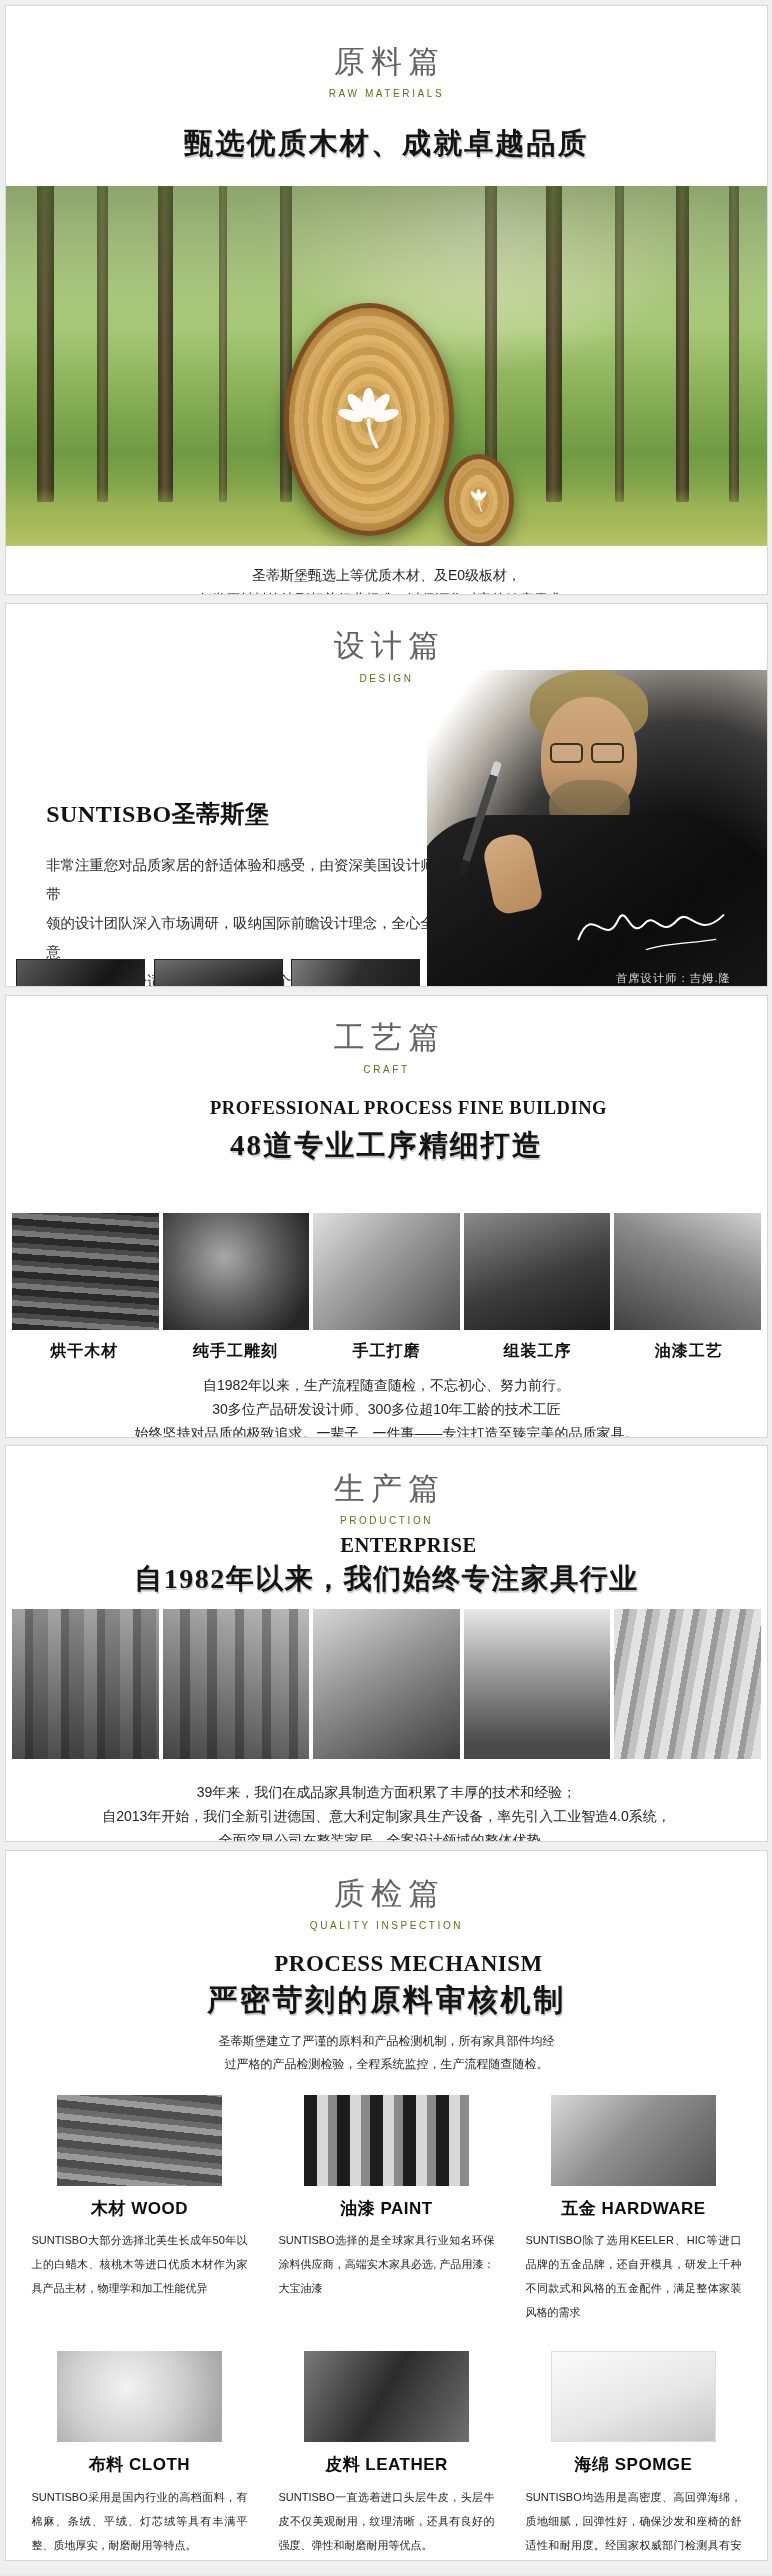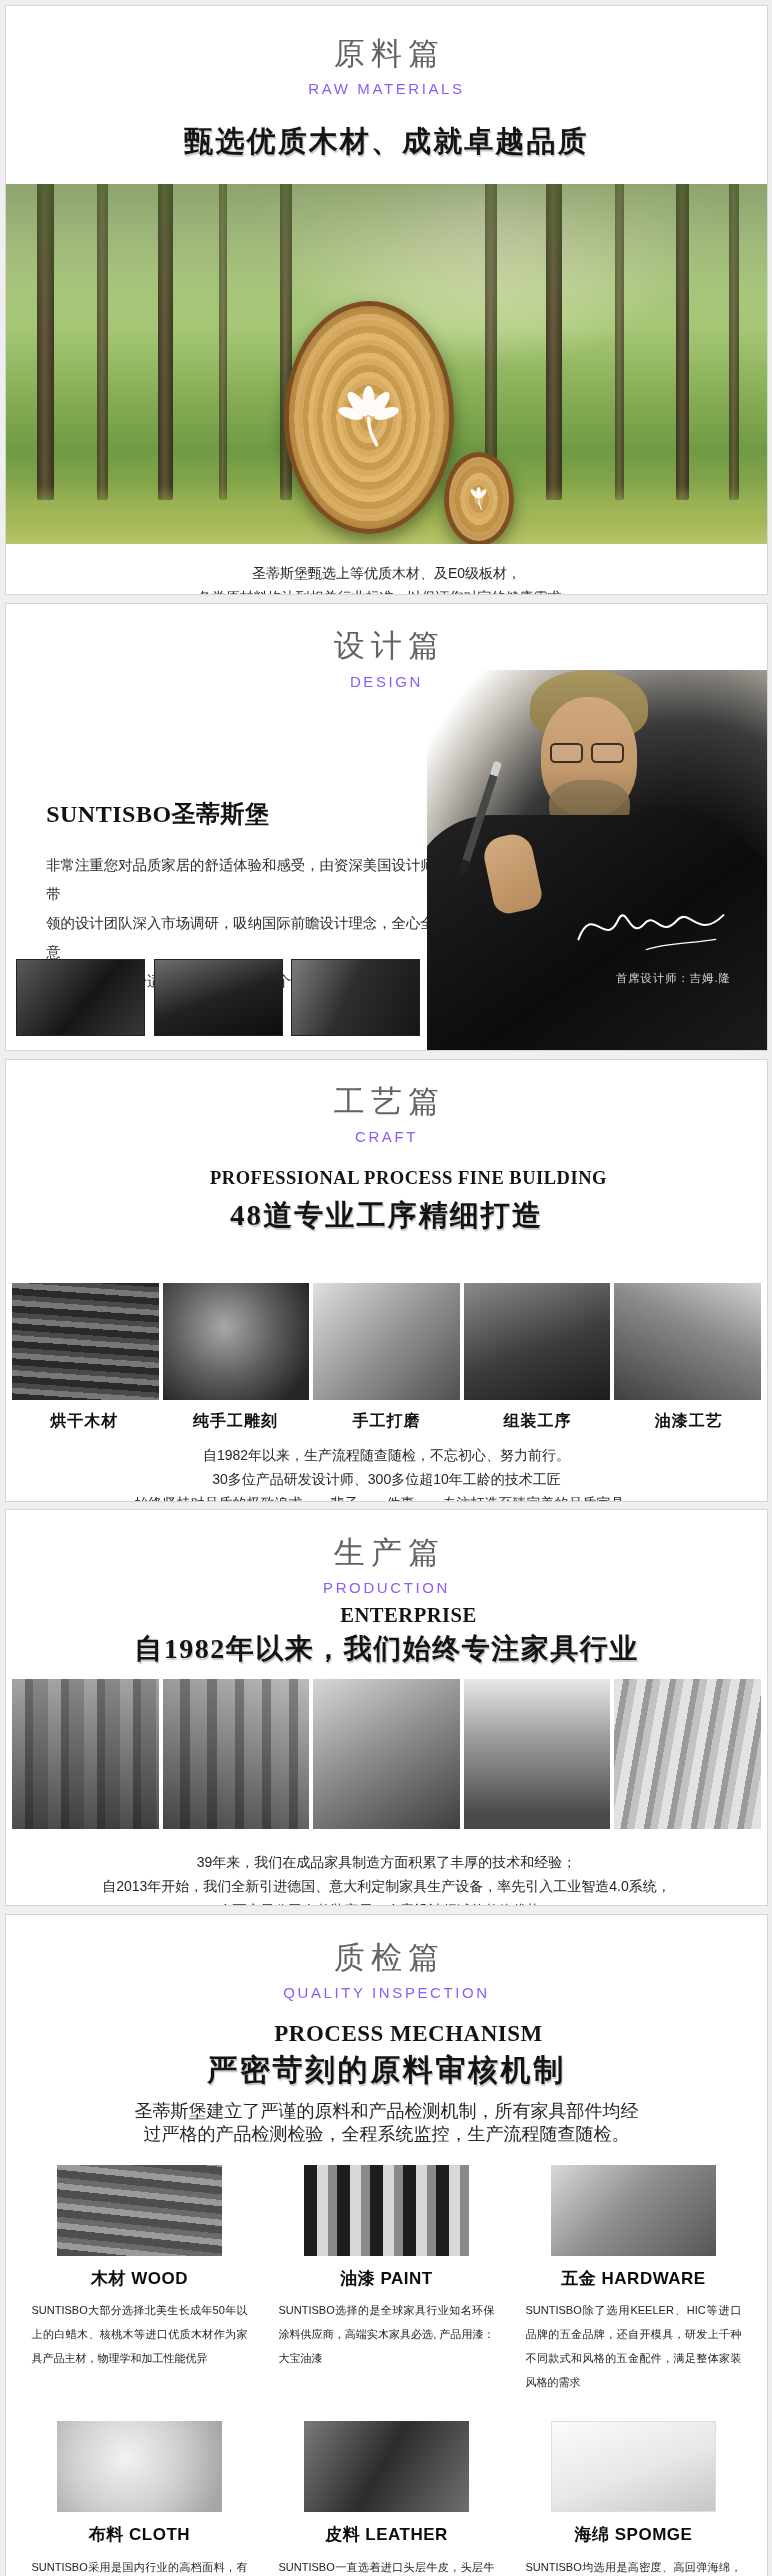--- a/index.html
+++ b/index.html
@@ -3,31 +3,31 @@
 <meta charset="utf-8">
 <style>
   * { margin:0; padding:0; box-sizing:border-box; }
   body { font-family:"Liberation Sans","DejaVu Sans",sans-serif; background:#e9e9e9; }
   .page { width:773px; padding:5.2px; background:#f0efef; }
   .card { background:#fff; border:0.5px solid #d6d6d6; margin-bottom:7.7px; position:relative; overflow:hidden; }
 
   
   .sec-head { text-align:center; padding-top:21.6px; }
   .sec-title { font-size:31px; font-weight:300; color:#636363; letter-spacing:6.2px; text-indent:6.2px; }
-  .sec-sub { font-size:15px; color:#8b5cf6; letter-spacing:2.6px; margin-top:5.2px; }
+  .sec-sub { font-size:10px; color:#4d7c0f; letter-spacing:2.6px; margin-top:5.2px; }
 
   .kicker { font-family:"Liberation Serif","DejaVu Serif",serif; font-weight:700; color:#141414;
             text-align:center; letter-spacing:0.5px;padding-left:44px; }
   .big-zh { font-family:"Liberation Serif","DejaVu Serif",serif; font-weight:700; color:#141414;
             text-align:center; text-shadow:1px 1.5px 1px rgba(0,0,0,0.22); }
 
   .center-par { text-align:center; color:#262626; font-size:14px; line-height:24px; }
 
   
-  .card-raw { height:590px; padding-top:5px; }
+  .card-raw { height:590px; padding-top:13px; }
   .card-raw .sec-head{ padding-top:21.6px; }
   .raw-headline { font-size:29px; margin-top:25px; letter-spacing:2.1px; }
   .forest { margin-top:21.6px; height:360px; position:relative; overflow:hidden;
     background:
       radial-gradient(ellipse at 63% 6%, rgba(255,252,235,.95) 0%, rgba(255,250,220,.55) 14%, rgba(255,255,255,0) 34%),
       linear-gradient(180deg,#dcebc0 0%, #b8d68a 28%, #8db35c 55%, #6f9a43 74%, #8aa94e 86%, #a9bd62 100%);
   }
   .trunk { position:absolute; top:-5.2px; bottom:12%; border-radius:2.1px;
            background:linear-gradient(90deg,#2f2418,#5b4632 45%,#2a2015); opacity:.85; }
   .t1{left:4%;width:17.5px;} .t2{left:12%;width:10.3px;opacity:.7;} .t3{left:20%;width:14.4px;}
@@ -41,21 +41,21 @@
   .wood-slice { position:absolute; border-radius:50%; border:5.7px solid #7d4e22;
       background:repeating-radial-gradient(ellipse at 50% 50%, #e0b66d 0 4.6px, #c89a4e 4.6px 9.8px, #d8ab62 9.8px 14px);
       box-shadow:0 7.2px 15.5px rgba(20,30,10,.45), inset 0 0 20.6px rgba(90,50,10,.35);
       display:flex; align-items:center; justify-content:center; }
   .slice-big { width:170px; height:233px; left:calc(50% - 103px); top:117px; }
   .slice-small { width:70px; height:94px; left:calc(50% + 57px); top:268px; }
   .leaf-svg { width:42%; height:auto; opacity:.96; }
   .raw-desc { margin-top:17.5px; }
 
   
-  .card-design { height:448px; }
+  .card-design { height:384px; }
   .design-left { position:absolute; left:40px; top:194px; width:392px; }
   .brand { font-family:"Liberation Serif","DejaVu Serif",serif; font-size:24px; font-weight:700; color:#111; letter-spacing:0.5px; }
   .design-par { margin-top:21.6px; font-size:14.4px; color:#2b2b2b; line-height:29px; }
   .design-photos { position:absolute; left:10.3px; top:355px; display:flex; gap:8.2px; }
   .d-photo { width:129px; height:77px; border:0.5px solid #222; }
   .dp1 { background:linear-gradient(130deg,#5a5a5a 0%,#161616 55%,#383838 100%); }
   .dp2 { background:linear-gradient(160deg,#6e6e6e 0%,#222 50%,#0d0d0d 100%); }
   .dp3 { background:linear-gradient(115deg,#7d7d7d 0%,#2e2e2e 45%,#151515 100%); }
   .portrait { position:absolute; right:0; top:66px; width:340px; height:382px; overflow:hidden;
       background:radial-gradient(ellipse at 75% 90%, #000 0%, #111 40%, #3a3a3a 60%, #b9b4aa 78%, #fff 90%); }
@@ -102,21 +102,21 @@
   .m2{background:repeating-linear-gradient(90deg,#c9c9c9 0 17.5px,#8e8e8e 17.5px 27px),linear-gradient(200deg,#eee,#555);background-blend-mode:multiply;}
   .m3{background:linear-gradient(150deg,#d7d7d7 0%,#8f8f8f 45%,#3f3f3f 100%);}
   .m4{background:linear-gradient(180deg,#e8e8e8 0%,#a5a5a5 35%,#4a4a4a 90%);}
   .m5{background:repeating-linear-gradient(100deg,#e2e2e2 0 9.3px,#9a9a9a 9.3px 15.5px,#c2c2c2 15.5px 23px);}
   .prod-par { margin-top:20.6px; }
 
   
   .card-quality { height:711px; }
   .q-kicker { font-size:23px; margin-top:20.6px; }
   .q-headline { font-size:30px; margin-top:2.6px; letter-spacing:2.6px; }
-  .q-par { margin-top:9.3px; font-size:18px; line-height:23px; }
+  .q-par { margin-top:9.3px; font-size:12px; line-height:23px; }
   .q-grid { display:grid; grid-template-columns:repeat(3,216px); justify-content:center;
             column-gap:31px; row-gap:27px; margin-top:18.5px; }
   .q-cell { text-align:center; }
   .q-img { width:165px; height:91px; margin:0 auto; }
   .qi-wood{background:repeating-linear-gradient(6deg,#4e4e4e 0 7.7px,#9a9a9a 7.7px 14px,#6b6b6b 14px 19.6px);}
   .qi-paint{background:repeating-linear-gradient(90deg,#1d1d1d 0 13.4px,#d8d8d8 13.4px 24px,#8a8a8a 24px 33px);}
   .qi-hw{background:linear-gradient(135deg,#d9d9d9 0%,#8f8f8f 45%,#565656 100%);}
   .qi-cloth{background:radial-gradient(circle at 42% 40%, #f2f2f2 0%, #cfcfcf 50%, #a6a6a6 90%);}
   .qi-leather{background:linear-gradient(120deg,#7a7a7a 0%,#2c2c2c 48%,#6f6f6f 100%);}
   .qi-sponge{background:linear-gradient(160deg,#fbfbfb 0%,#e7e7e7 55%,#c6c6c6 100%); border:0.5px solid #ddd;}

